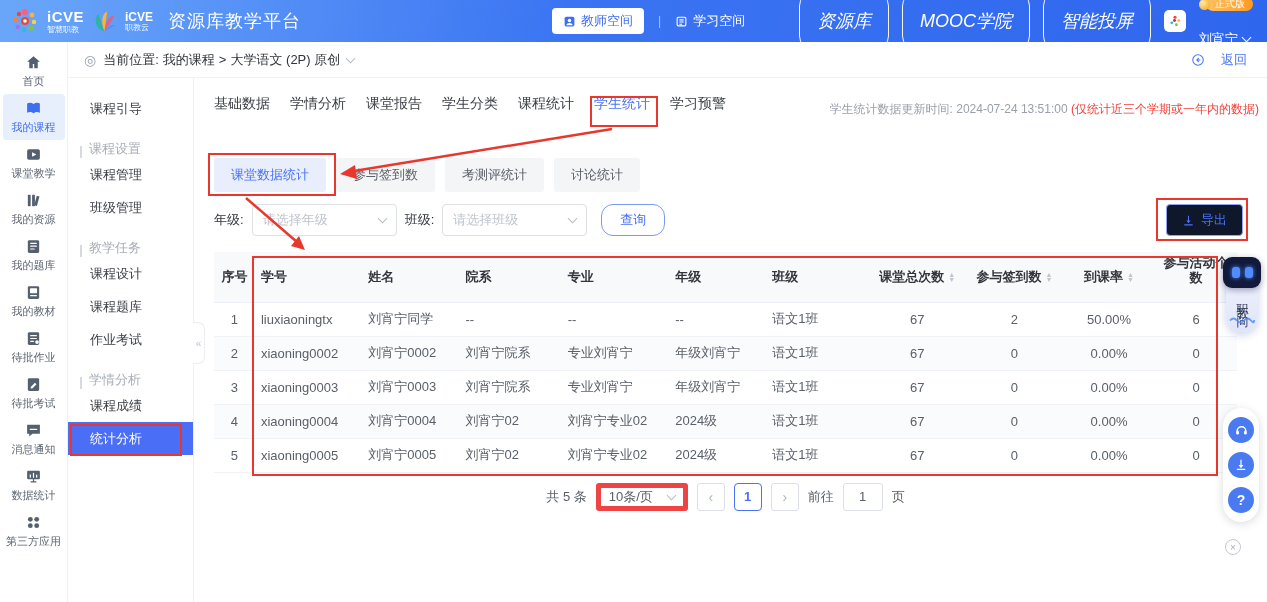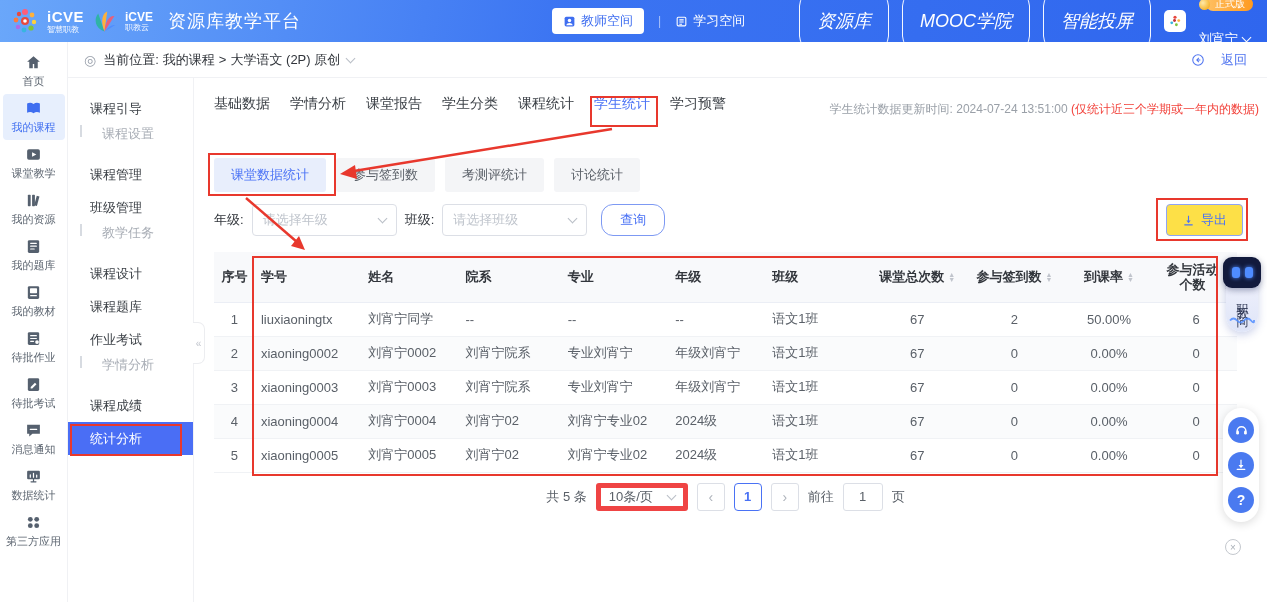--- a/index.html
+++ b/index.html
@@ -56,21 +56,21 @@
   .bc-prefix { margin-right:4px; }
   .bc-sep { margin:0 4px; color:#31353b; }
   .bc-root, .bc-cur { cursor:default; }
   .bc-chev { margin-left:7px; }
   .back-btn { margin-left:auto; display:flex; align-items:center; gap:16px; color:#4f74f0; cursor:pointer; font-size:13px; }
 
   .content-row { flex:1; display:flex; min-height:0; }
   .submenu { width:126px; border-right:1px solid #f0f1f4; padding-top:14px; font-size:13px; position:relative; background:#fff; }
   .sm-item { height:33px; line-height:33px; padding-left:22px; color:#3a3f45; cursor:pointer; white-space:nowrap; }
   .sm-item.active { background:#4a6ef5; color:#fff; }
-  .sm-group { height:33px; display:flex; align-items:flex-start; gap:20px; padding-left:12px; color:#a9aeb6; white-space:nowrap; }
+  .sm-group { height:33px; display:flex; align-items:flex-end; gap:7px; padding-left:12px; color:#a9aeb6; white-space:nowrap; }
   .sm-group i { width:2px; height:12px; background:#d7dbe1; }
   .collapse-handle { position:absolute; right:-12px; top:244px; width:12px; height:42px; background:#fff;
                      border:1px solid #ecedf0; border-left:none; border-radius:0 7px 7px 0; display:flex;
                      align-items:center; justify-content:center; color:#c0c4cc; font-size:10px; cursor:pointer; z-index:5; }
 
   .main { flex:1; position:relative; min-width:0; padding-left:20px; background:#fff; }
   .tabs-row { margin-top:8px; height:36px; display:flex; align-items:center; gap:20px; font-size:14px; color:#3a3f45; }
   .tab { cursor:pointer; white-space:nowrap; }
   .tab.active { color:#4a72f5; }
   .update-note { position:absolute; right:8px; top:23px; font-size:12px; color:#9aa0a8; white-space:nowrap; }
@@ -83,32 +83,32 @@
 
   .filter-row { margin-top:12px; display:flex; align-items:center; gap:8px; font-size:13px; color:#31353b; padding-right:24px; }
   .fselect { width:145px; height:32px; border:1px solid #dcdfe6; border-radius:4px; background:#fff; display:flex;
              align-items:center; justify-content:space-between; padding:0 10px; color:#bfc4cc; cursor:pointer; }
   .finput { width:140px; height:32px; border:1px solid #dcdfe6; border-radius:4px; background:#fff; display:flex;
             align-items:center; padding:0 8px 0 10px; }
   .finput input { border:none; outline:none; width:100%; font-size:13px; font-family:inherit; color:#333; }
   .finput input::placeholder { color:#bfc4cc; }
   .btn-query { height:32px; width:64px; border:1px solid #7d99f3; color:#4a72f5; background:#fff; border-radius:12px;
                font-size:13px; cursor:pointer; font-family:inherit; margin-left:6px; }
-  .btn-export { margin-left:auto; height:32px; padding:0 15px; border:1px solid #8fa4f5; color:#4a72f5; background:#fde047;
+  .btn-export { margin-left:auto; height:32px; padding:0 15px; border:1px solid #8fa4f5; color:#4a72f5; background:#0f172a;
                 border-radius:4px; font-size:13px; cursor:pointer; display:flex; align-items:center; gap:6px; font-family:inherit; }
 
   .table-wrap { margin-top:16px; padding-right:30px; }
   table { width:100%; border-collapse:collapse; table-layout:fixed; font-size:13px; }
   thead th { height:50px; background:#f8f9fb; color:#32363c; font-weight:bold; text-align:left; padding:0 6px;
              border-bottom:1px solid #ebeef5; }
   th.center, td.center { text-align:center; }
   tbody td { height:34px; color:#5a6068; padding:0 6px; border-bottom:1px solid #f0f2f5; white-space:nowrap; overflow:hidden; }
   tbody tr:nth-child(even) { background:#fafbfc; }
   .th-row { display:inline-flex; align-items:center; }
-  .th-col { display:flex; flex-direction:row; align-items:flex-end; line-height:15px; }
+  .th-col { display:flex; flex-direction:column; align-items:flex-end; line-height:15px; }
   .sort { display:inline-flex; flex-direction:column; margin-left:4px; color:#c0c4cc; font-size:7px; line-height:5px; cursor:pointer; }
   .th-col .sort { margin-left:0; margin-top:3px; }
 
   .pagination { margin-top:10px; padding-right:30px; display:flex; align-items:center; justify-content:center; gap:9px;
                 font-size:13px; color:#5a6068; }
   .psize { width:92px; height:28px; border:5px solid #ef4444; border-radius:3px; display:flex; align-items:center;
            justify-content:space-between; padding:0 8px; cursor:pointer; color:#5a6068; }
   .pbtn { width:28px; height:28px; border:1px solid #dcdfe6; border-radius:3px; background:#fff; display:flex;
           align-items:center; justify-content:center; color:#aeb3bb; font-size:14px; cursor:pointer; }
   .pcur { width:28px; height:28px; border:1px solid #4a72f5; border-radius:4px; color:#4a72f5; font-weight:bold;

